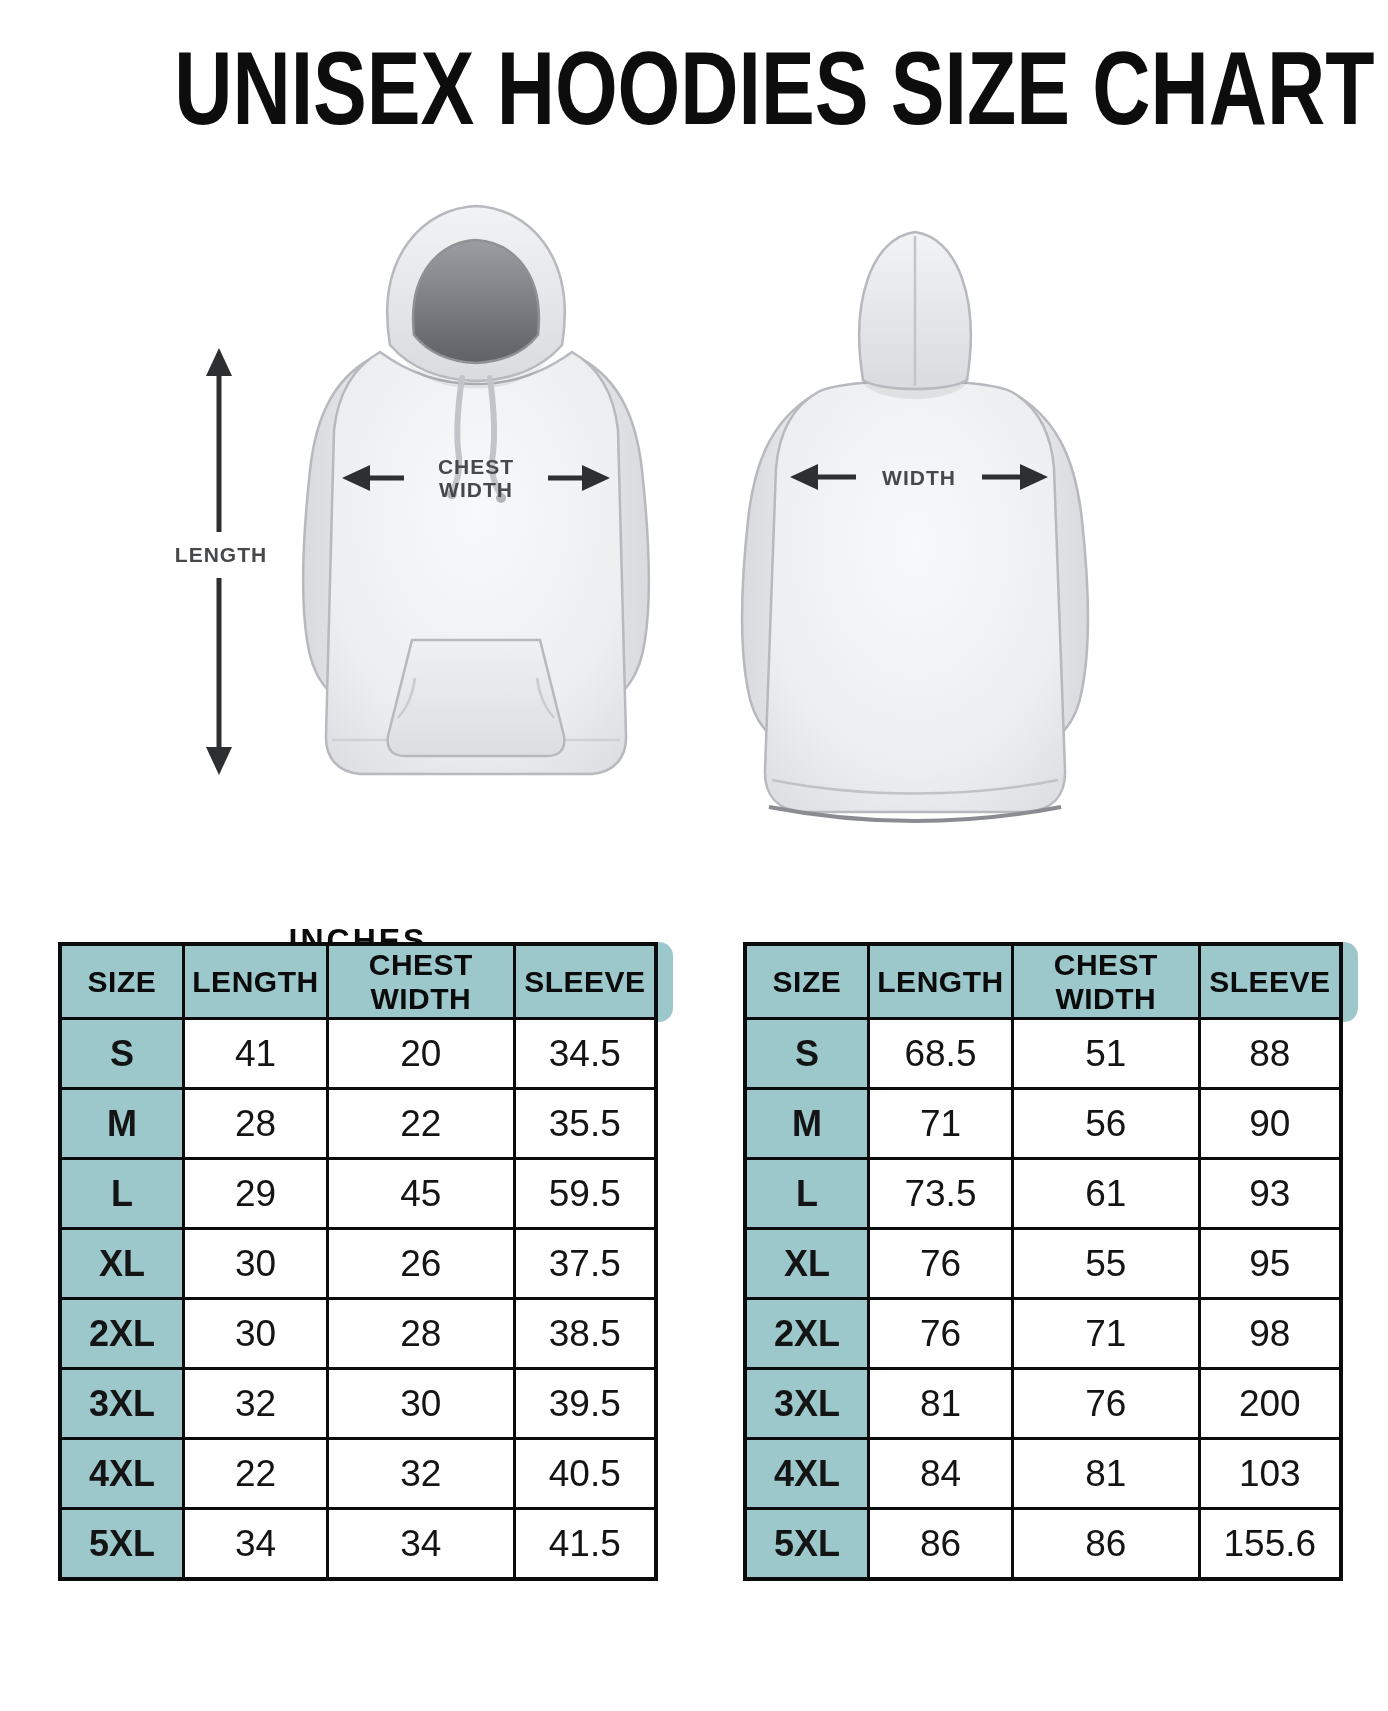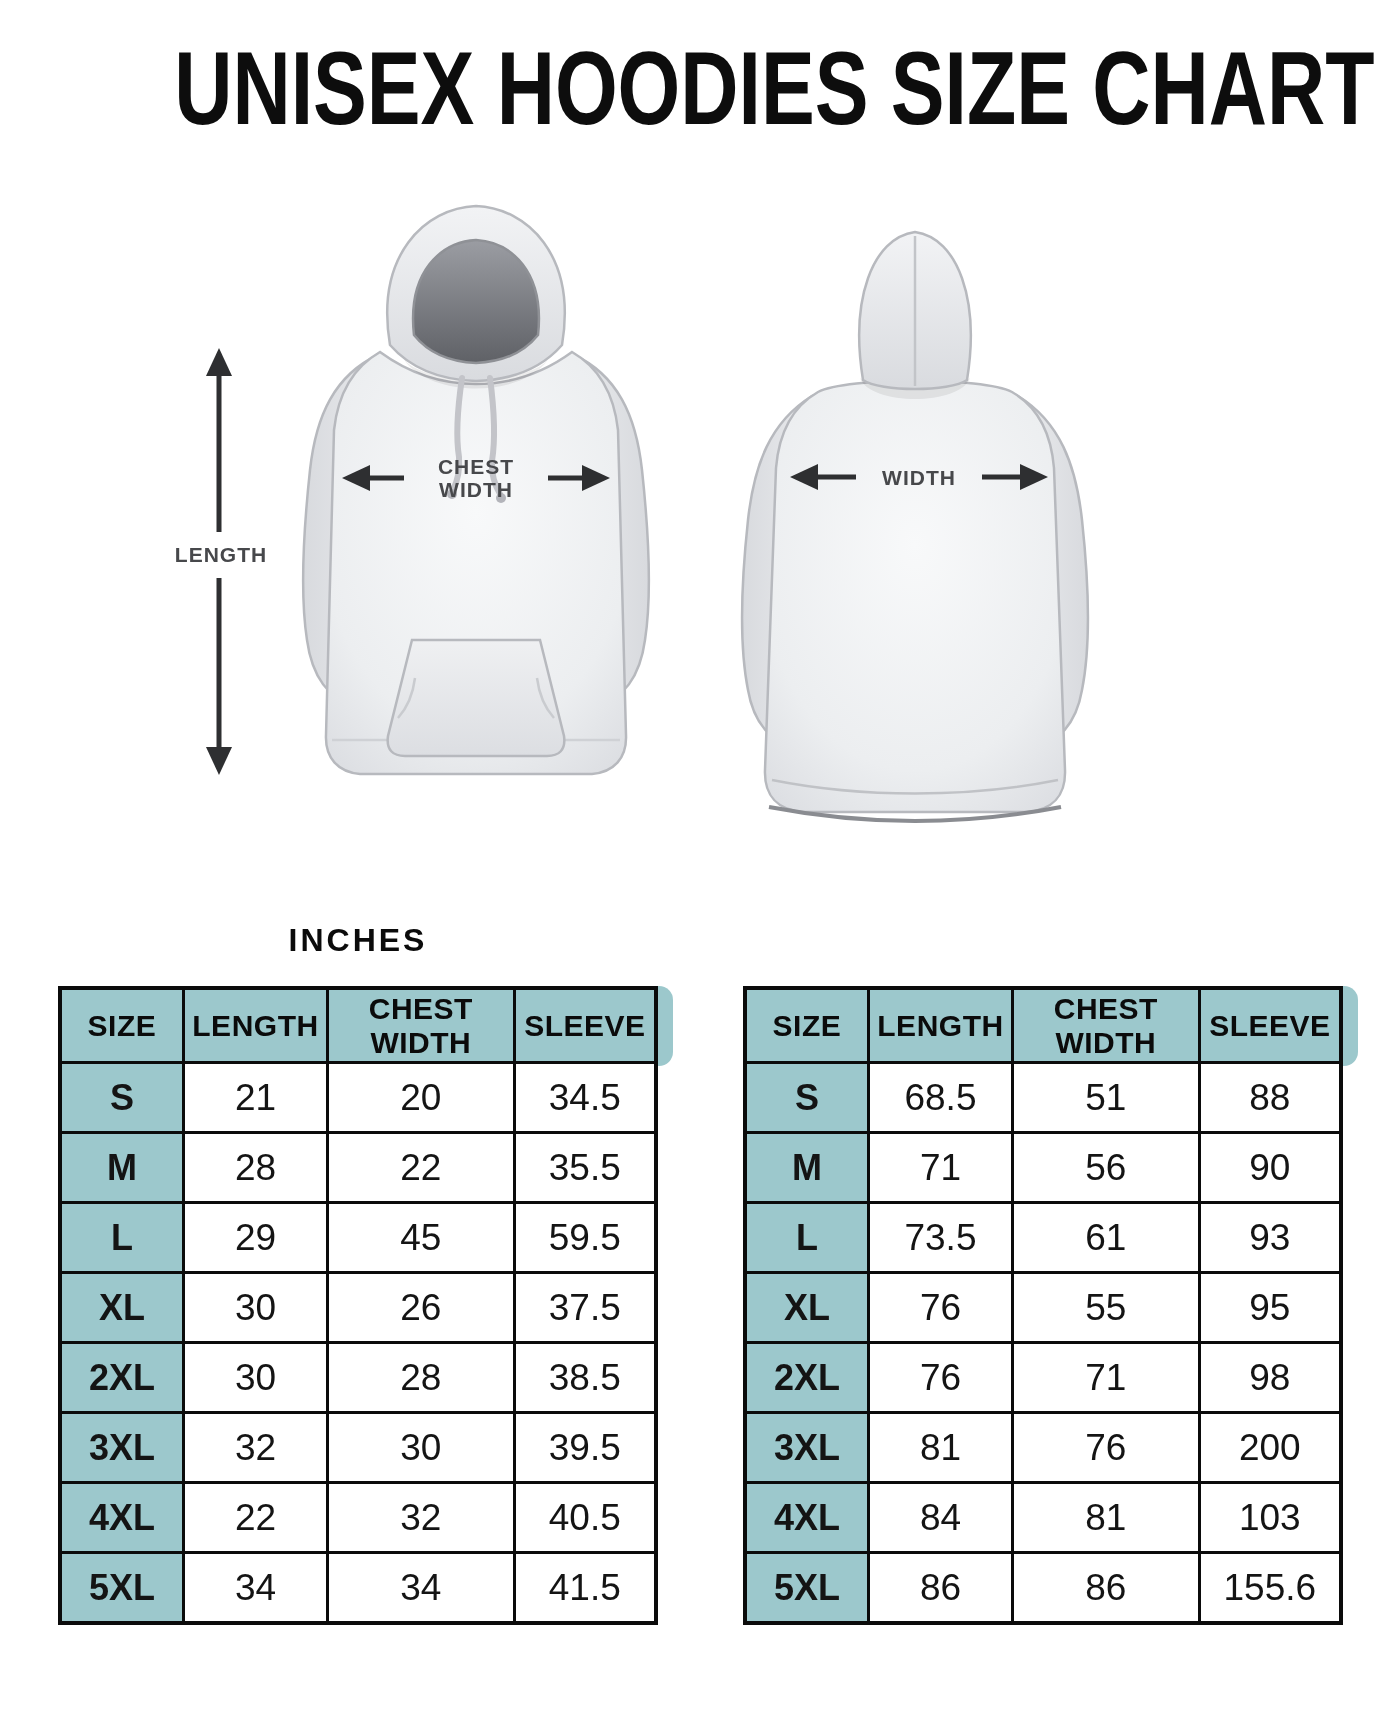--- a/index.html
+++ b/index.html
@@ -11,21 +11,21 @@
   .main-title .squeeze{display:inline-block;transform:scaleX(0.775);transform-origin:50% 50%;}
   
   .diagram{position:absolute;top:180px;left:0;width:1388px;height:650px;}
   .diagram svg{display:block;width:1388px;height:650px;}
   
   .tbl-title{position:absolute;top:922px;margin:0;width:600px;text-align:center;
              font-size:32px;font-weight:bold;letter-spacing:3px;color:#0b0b0b;}
   .tbl-title.inches{left:58px;}
   .tbl-title.cm{left:743px;}
   
-  .tbl-wrap{position:absolute;top:942px;width:600px;margin-top:44px;}
+  .tbl-wrap{position:absolute;top:942px;width:600px;}
   .tbl-wrap.inches{left:58px;}
   .tbl-wrap.cm{left:743px;}
   .header-tab{position:absolute;top:0;right:-15px;width:48px;height:80px;background:#9cc8cc;
               border-radius:0 14px 14px 0;z-index:0;}
   table.size-table{position:relative;z-index:1;width:100%;border-collapse:collapse;table-layout:fixed;
                    background:#ffffff;border:4px solid #0b0b0b;}
   table.size-table th, table.size-table td{border:3px solid #0b0b0b;text-align:center;vertical-align:middle;padding:0;}
   table.size-table th{height:71px;background:#9cc8cc;font-size:30px;font-weight:bold;letter-spacing:0.5px;color:#0b0b0b;}
   table.size-table td{height:67px;font-size:37px;font-weight:normal;color:#141414;}
   table.size-table td.size-cell{background:#9cc8cc;font-size:36px;font-weight:bold;}
@@ -158,21 +158,21 @@
         <tr>
           <th>SIZE</th>
           <th>LENGTH</th>
           <th>CHEST WIDTH</th>
           <th>SLEEVE</th>
         </tr>
       </thead>
       <tbody>
         <tr>
           <td class="size-cell">S</td>
-          <td>21</td>
+          <td>41</td>
           <td>20</td>
           <td>34.5</td>
         </tr>
         <tr>
           <td class="size-cell">M</td>
           <td>28</td>
           <td>22</td>
           <td>35.5</td>
         </tr>
         <tr>

